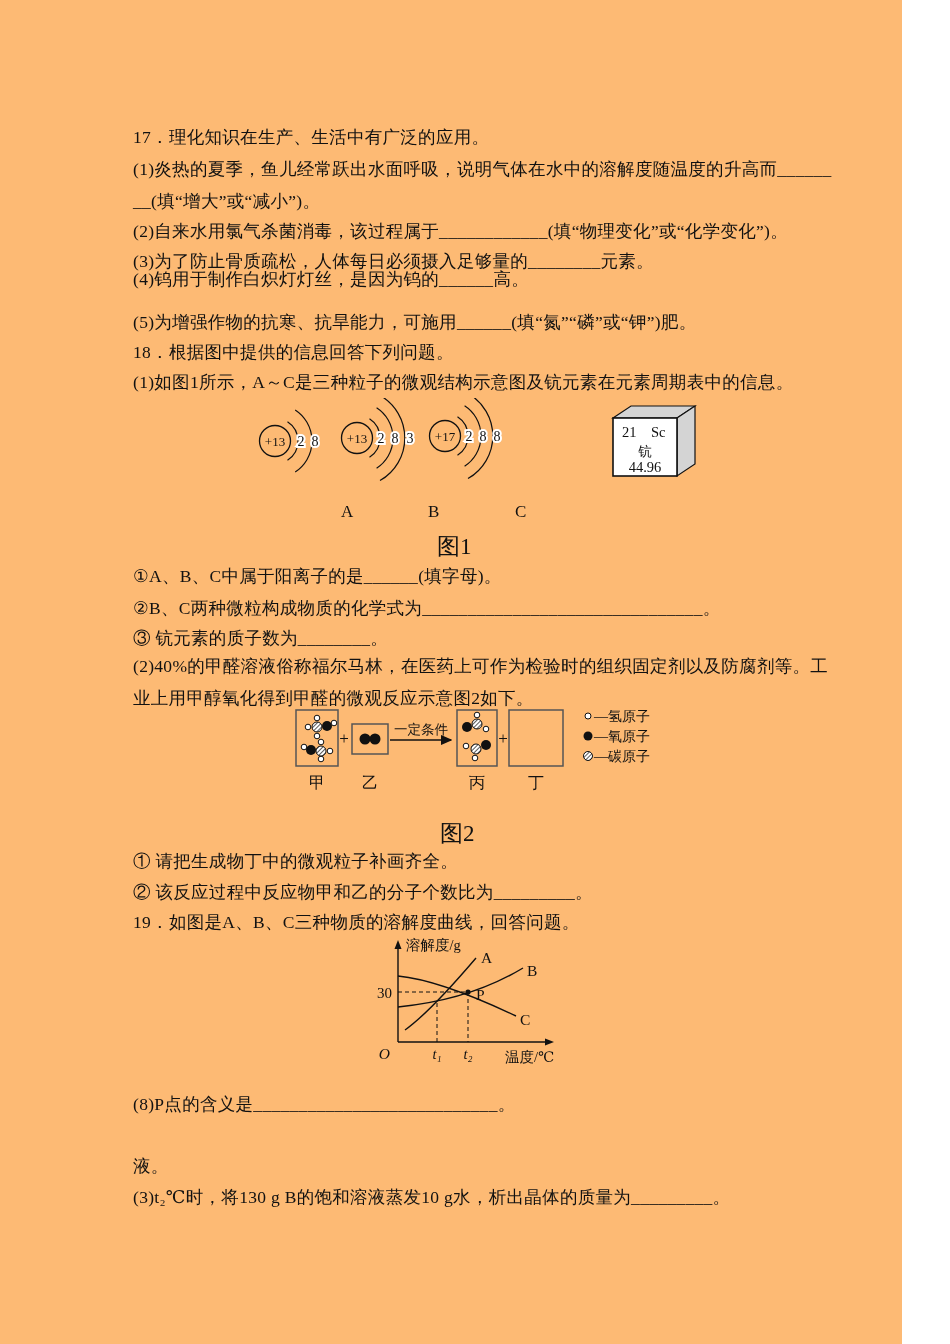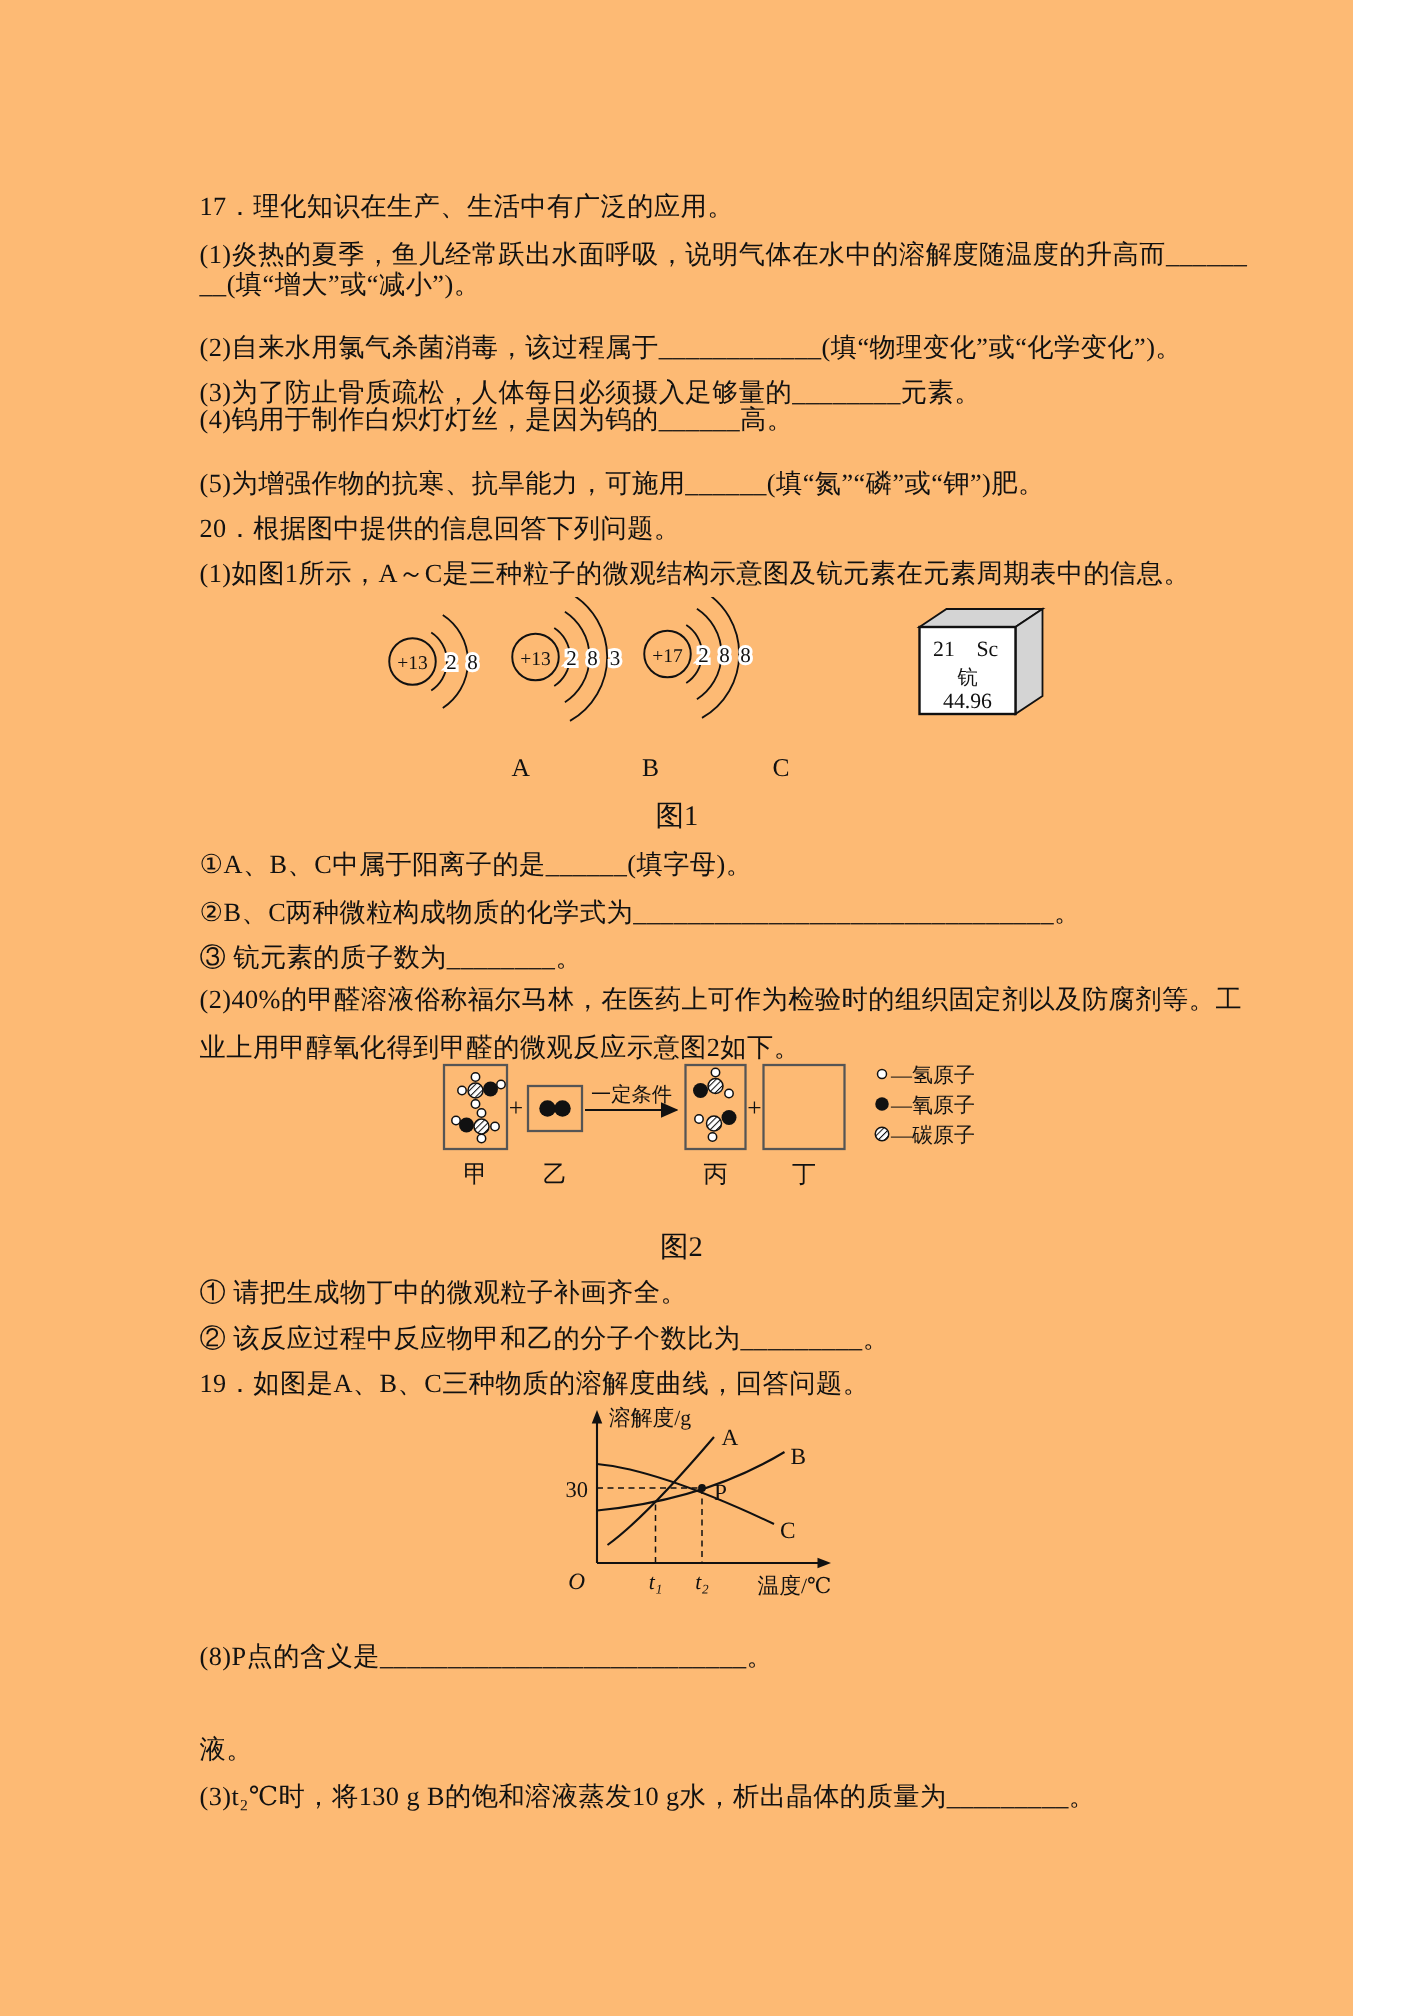--- a/index.html
+++ b/index.html
@@ -12,39 +12,39 @@
     overflow:hidden;
   }
   .tline{
     position:absolute;
     left:133px;
     font-size:17.5px;
     line-height:22px;
     white-space:nowrap;
     letter-spacing:0.3px;
   }
-  .caption{position:absolute;font-size:19px;white-space:nowrap;}
+  .caption{position:absolute;font-size:23px;white-space:nowrap;}
   .figlabel{position:absolute;font-size:17px;white-space:nowrap;}
   svg{position:absolute;}
   svg text{font-family:"Liberation Serif","DejaVu Serif",serif;fill:#111;}
 </style>
 </head>
 <body>
 
 <div id="page">
 
   <div class="tline" style="top:126px">17．理化知识在生产、生活中有广泛的应用。</div>
   <div class="tline" style="top:158px">(1)炎热的夏季，鱼儿经常跃出水面呼吸，说明气体在水中的溶解度随温度的升高而______</div>
-  <div class="tline" style="top:178px">__(填“增大”或“减小”)。</div>
+  <div class="tline" style="top:190px">__(填“增大”或“减小”)。</div>
   <div class="tline" style="top:220px">(2)自来水用氯气杀菌消毒，该过程属于____________(填“物理变化”或“化学变化”)。</div>
   <div class="tline" style="top:250px">(3)为了防止骨质疏松，人体每日必须摄入足够量的________元素。</div>
   <div class="tline" style="top:268px">(4)钨用于制作白炽灯灯丝，是因为钨的______高。</div>
   <div class="tline" style="top:311px">(5)为增强作物的抗寒、抗旱能力，可施用______(填“氮”“磷”或“钾”)肥。</div>
 
-  <div class="tline" style="top:341px">20．根据图中提供的信息回答下列问题。</div>
+  <div class="tline" style="top:341px">18．根据图中提供的信息回答下列问题。</div>
   <div class="tline" style="top:371px">(1)如图1所示，A～C是三种粒子的微观结构示意图及钪元素在元素周期表中的信息。</div>
 
   <svg style="left:230px;top:398px" width="470" height="100" viewBox="230 398 470 100">
 
     <g>
       <circle cx="275" cy="441" r="15.5" fill="none" stroke="#111" stroke-width="1.3"></circle>
       <text x="275" y="446" font-size="13" text-anchor="middle">+13</text>
       <path d="M287.5,421.7 A23,23 0 0 1 287.5,460.3" fill="none" stroke="#111" stroke-width="1.2"></path>
       <path d="M295.2,410 A37,37 0 0 1 295.2,472" fill="none" stroke="#111" stroke-width="1.2"></path>
       <text x="301" y="446" font-size="14" text-anchor="middle" stroke="#fff" stroke-width="4" paint-order="stroke">2</text>

